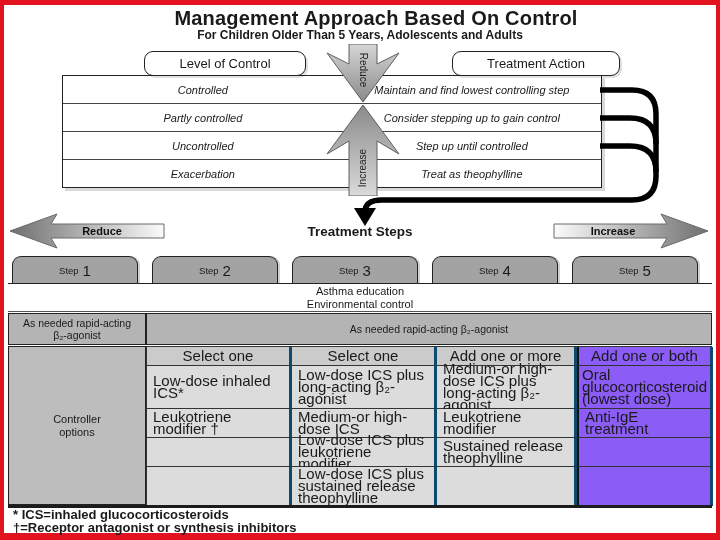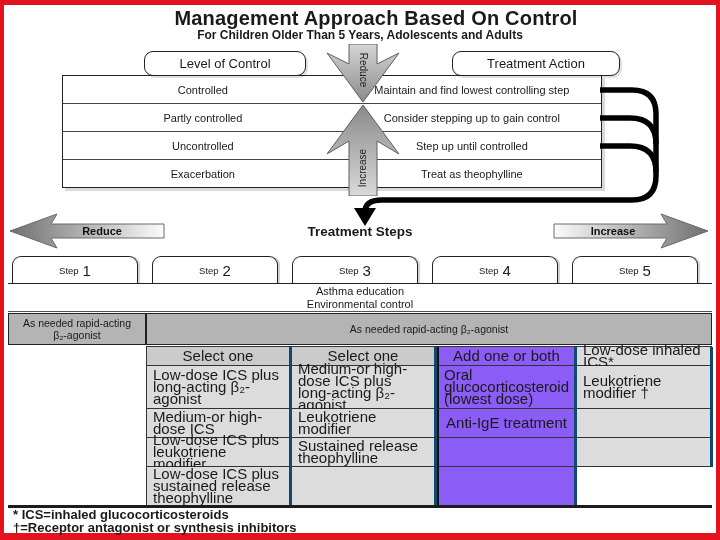--- a/index.html
+++ b/index.html
@@ -15,31 +15,31 @@
   .center{text-align:center;}
   .title{left:16px;top:7px;width:720px;font-size:20px;font-weight:bold;letter-spacing:.2px;}
   .subtitle{left:0;top:28px;width:720px;font-size:12px;font-weight:bold;}
   .hdr-box{height:25px;border:1.2px solid #222;border-radius:9px;background:#fff;
     display:flex;align-items:center;justify-content:center;font-size:13px;z-index:2;
     box-shadow:2px 2px 0 rgba(0,0,0,.12);margin-left:26px;}
   .lc{left:118px;top:51px;width:162px;}
   .ta{left:426px;top:51px;width:168px;}
   .rows-box{left:62px;top:75px;width:540px;height:113px;border:1.2px solid #222;background:#fff;
     box-shadow:3px 3px 0 rgba(0,0,0,.15);display:flex;flex-direction:column;z-index:1;}
-  .crow{flex:1;display:flex;align-items:center;font-size:11px;}
+  .crow{flex:1;display:flex;align-items:center;font-size:11px;font-style:italic;}
   .crow + .crow{border-top:1px solid #444;}
   .cell-level{width:52%;text-align:center;}
   .cell-action{width:48%;text-align:center;}
   .svgabs{position:absolute;}
   #varrows{left:325px;top:44px;z-index:2;}
   #bracket{left:340px;top:80px;z-index:3;}
   #arrow-left{left:7px;top:212px;}
   #arrow-right{left:553px;top:212px;}
   .ts-title{left:260px;top:224px;width:200px;font-size:13.5px;font-weight:bold;z-index:4;}
-  .step-tab{top:256px;width:126px;height:27px;background:#ffffff;border:1.4px solid #222;border-bottom:none;
+  .step-tab{top:256px;width:126px;height:27px;background:#a3a3a3;border:1.4px solid #222;border-bottom:none;
     border-radius:9px 9px 0 0;display:flex;align-items:center;justify-content:center;gap:4px;
     box-shadow:2px 0 0 rgba(0,0,0,.18);z-index:2;}
   .step-prefix{font-size:9.5px;}
   .step-num{font-size:15px;}
   .edu-band{left:8px;top:283px;width:704px;height:29px;background:#fff;border-top:1.6px solid #222;
     border-bottom:1px solid #555;font-size:11px;line-height:13px;display:flex;flex-direction:column;
     align-items:center;justify-content:center;z-index:1;}
   .rel-cell{top:313px;height:32px;background:var(--row-gray);border:1.2px solid #222;
     display:flex;flex-direction:column;align-items:center;justify-content:center;
     font-size:10.5px;line-height:12px;text-align:center;}
@@ -166,24 +166,26 @@
   </div>
 
   <div class="abs edu-band">
     <div>Asthma education</div>
     <div>Environmental control</div>
   </div>
 
   <div class="abs rel-cell rel-left">As needed rapid-acting β₂-agonist</div>
   <div class="abs rel-cell rel-span">As needed rapid-acting β₂-agonist</div>
 
+  <div class="abs ctl-label">Controller options</div>
 
   <div class="abs grid">
     <div class="gcell ghead">Select one</div>
     <div class="gcell ghead">Select one</div>
+    <div class="gcell ghead">Add one or more</div>
     <div class="gcell ghead c4">Add one or both</div>
 
     <div class="gcell">Low-dose inhaled ICS*</div>
     <div class="gcell">Low-dose ICS plus long-acting β₂-agonist</div>
     <div class="gcell">Medium-or high-dose ICS plus long-acting β₂-agonist</div>
     <div class="gcell c4">Oral glucocorticosteroid (lowest dose)</div>
 
     <div class="gcell">Leukotriene modifier †</div>
     <div class="gcell">Medium-or high-dose ICS</div>
     <div class="gcell">Leukotriene modifier</div>

